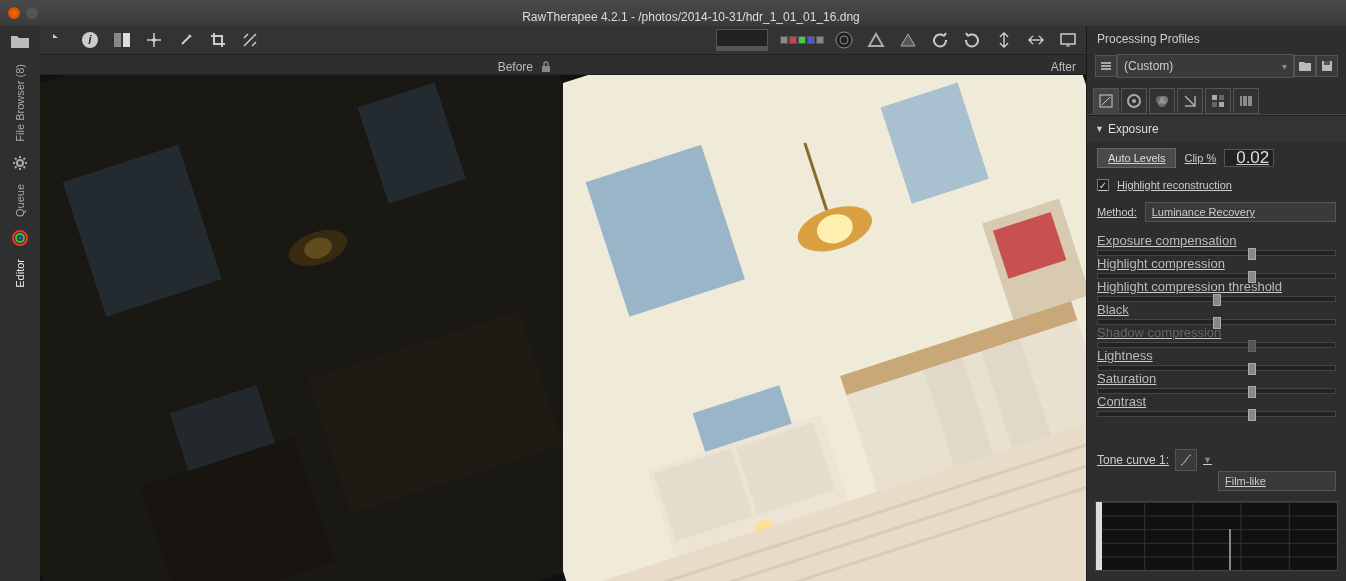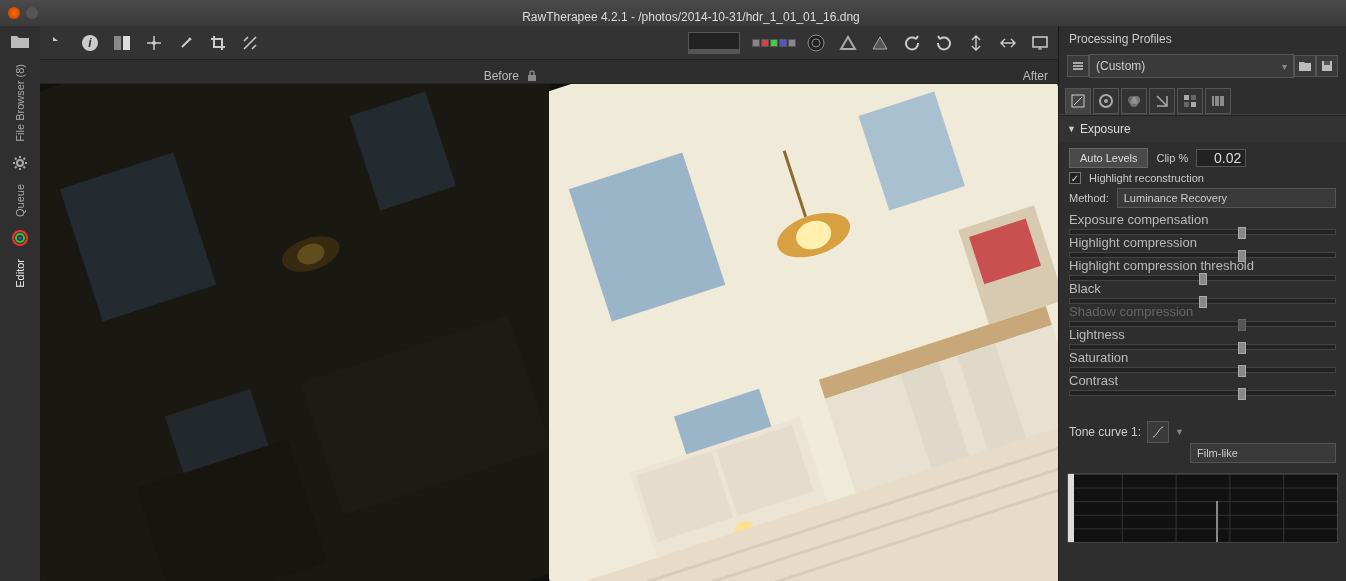--- a/index.html
+++ b/index.html
@@ -22,35 +22,35 @@
   .histo { width: 52px; height: 22px; background: #222; border:1px solid #555; position:relative; }
   .histo-bars { position:absolute; bottom:0; left:0; right:0; height:4px; background:#555; }
   .swatches { display:flex; gap:1px; margin-left:4px;}
   .sw { width:8px; height:8px; border:1px solid #555;}
   .before-after-hdr { height: 24px; display:flex; background:#2e2e2e; border-bottom:1px solid #222; }
   .ba-half { flex:1; display:flex; align-items:flex-end; justify-content:flex-end; padding:0 10px; color:#bbb; font-size:12px; gap:6px;}
   .lock-icon { width:14px; height:14px; display:inline-flex; align-items:center; justify-content:center; color:#888;}
   .viewport { flex:1; display:flex; background:#111; }
   .photo { flex:1; position:relative; overflow:hidden; }
   .photo svg { width:100%; height:100%; }
-  .right { width: 288px; background: #2e2e2e; display:flex; flex-direction:column; border-left:1px solid #1a1a1a; }
+  .right { width: 260px; background: #2e2e2e; display:flex; flex-direction:column; border-left:1px solid #1a1a1a; }
   .rp-header { padding:6px 10px 4px; font-size:12px; color:#ccc; }
   .rp-row { display:flex; align-items:center; gap:0; padding:4px 8px; }
   .rp-mode { width:22px; height:22px; background:#3a3a3a; border:1px solid #555; display:flex; align-items:center; justify-content:center;}
   .rp-select { flex:1; height:24px; background:#3a3a3a; border:1px solid #555; color:#ccc; padding:0 6px; display:flex; align-items:center; justify-content:space-between; cursor:pointer;}
   .rp-select .caret { color:#888; font-size:10px;}
   .panel-tabs { display:flex; gap:2px; padding:6px 6px 0; border-bottom:1px solid #444; }
   .ptab { width:26px; height:26px; background:#333; border:1px solid #555; display:flex; align-items:center; justify-content:center; cursor:pointer; color:#aaa; font-size:14px;}
   .ptab.active { background:#444; border-bottom-color:#444; }
   .section-title { display:flex; align-items:center; gap:4px; padding:6px 8px; background:#333; color:#ddd; font-size:12px; cursor:pointer; border-top:1px solid #222;}
   .section-title .tri { font-size:9px; color:#ccc;}
-  .section-body { padding:6px 10px; display:flex; flex-direction:column; gap:4px; }
+  .section-body { padding:6px 10px; display:flex; flex-direction:column; gap:11px;text-decoration:underline; }
   .btn { background:#4a4a4a; border:1px solid #666; color:#ddd; padding:3px 10px; font-size:11px; cursor:pointer; }
   .row { display:flex; align-items:center; gap:8px; font-size:11px; color:#ccc;}
-  .num-input { width:50px; height:18px; background:#222; border:1px solid #555; color:#ddd; text-align:right; padding:0 4px; font-size:14px;}
+  .num-input { width:50px; height:18px; background:#222; border:1px solid #555; color:#ddd; text-align:right; padding:0 4px; font-size:17px;}
   .chk { width:12px; height:12px; display:inline-flex; align-items:center; justify-content:center; border:1px solid #777; background:#222; font-size:10px; color:#ddd;}
   .method-select { flex:1; height:20px; background:#3a3a3a; border:1px solid #555; color:#ccc; padding:0 6px; font-size:11px; display:flex; align-items:center;}
   .slider-row { display:flex; flex-direction:column; gap:2px; }
   .slider-label { font-size:13px; color:#bbb; }
   .slider-track { height:6px; background:#222; border:1px solid #444; position:relative; }
   .slider-thumb { position:absolute; top:-3px; width:8px; height:12px; background:#888; border:1px solid #aaa; transform:translateX(-50%);}
   .slider-row.disabled .slider-label { color:#666; }
   .slider-row.disabled .slider-thumb { background:#555; border-color:#666;}
   .tone-row { display:flex; align-items:center; gap:6px; }
   .tone-select { flex:1; height:20px; background:#3a3a3a; border:1px solid #555; color:#ccc; padding:0 6px; font-size:11px; display:flex; align-items:center;margin-top:43px;}

